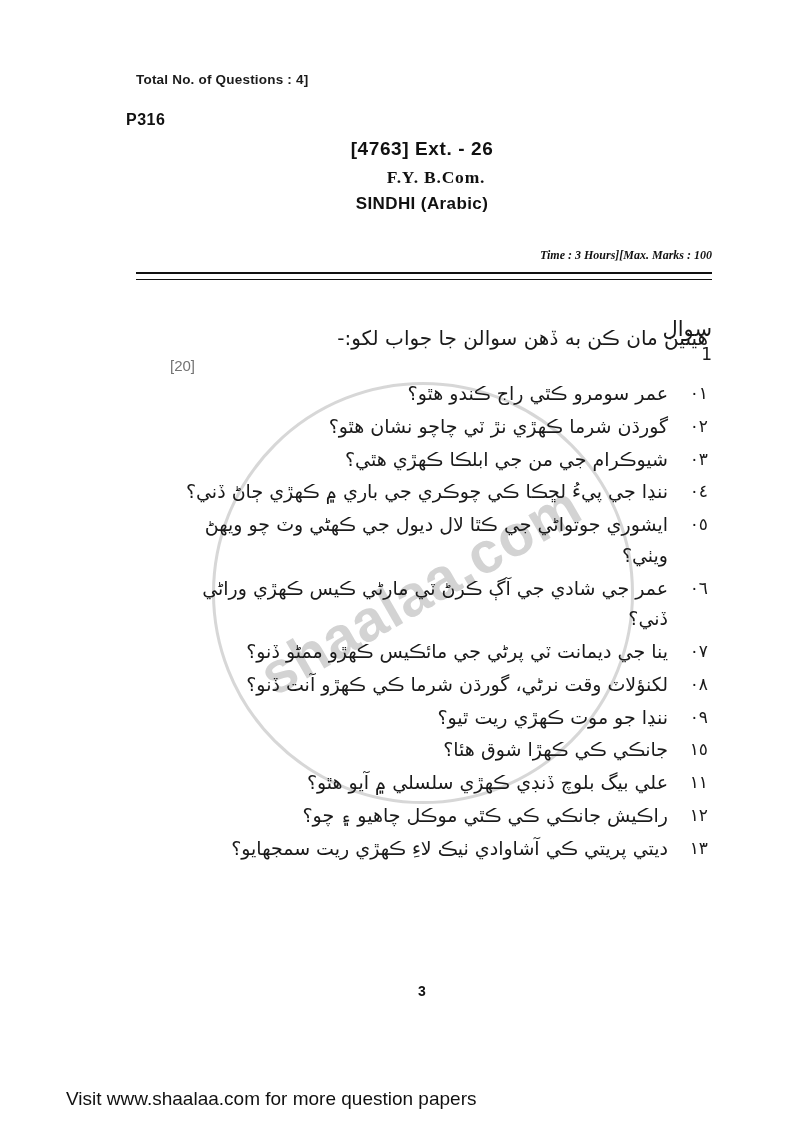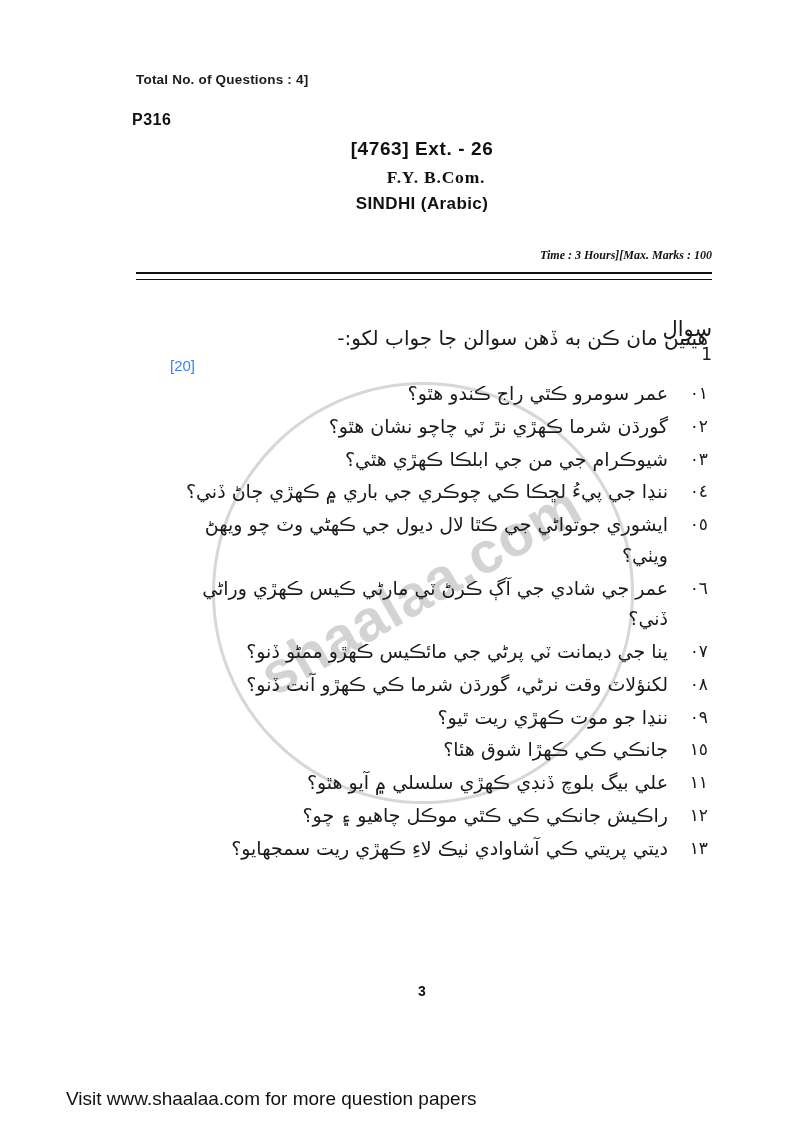--- a/index.html
+++ b/index.html
@@ -29,21 +29,21 @@
     left: 92px;
     top: 72px;
     font-family: "Liberation Sans", sans-serif;
     font-size: 13.5px;
     font-weight: 600;
     letter-spacing: 0.2px;
     color: #1b1b1b;
   }
   .paper-code {
     position: absolute;
-    left: 88px;
+    left: 82px;
     top: 111px;
     font-family: "Liberation Sans", sans-serif;
     font-size: 16px;
     font-weight: 700;
     letter-spacing: 0.5px;
     color: #111;
   }
 
   .title-block {
     position: absolute;
@@ -153,21 +153,21 @@
     font-size: 17px;
     margin-top: 2px;
   }
 
   .marks-box {
     position: absolute;
     left: 126px;
     top: 357px;
     font-family: "Liberation Sans", sans-serif;
     font-size: 15px;
-    color: #3b82f6;
+    color: #737373;
   }
 
   .intro-line {
     position: absolute;
     right: 92px;
     top: 322px;
     width: 520px;
     direction: rtl;
     text-align: right;
     font-family: "DejaVu Sans", sans-serif;

